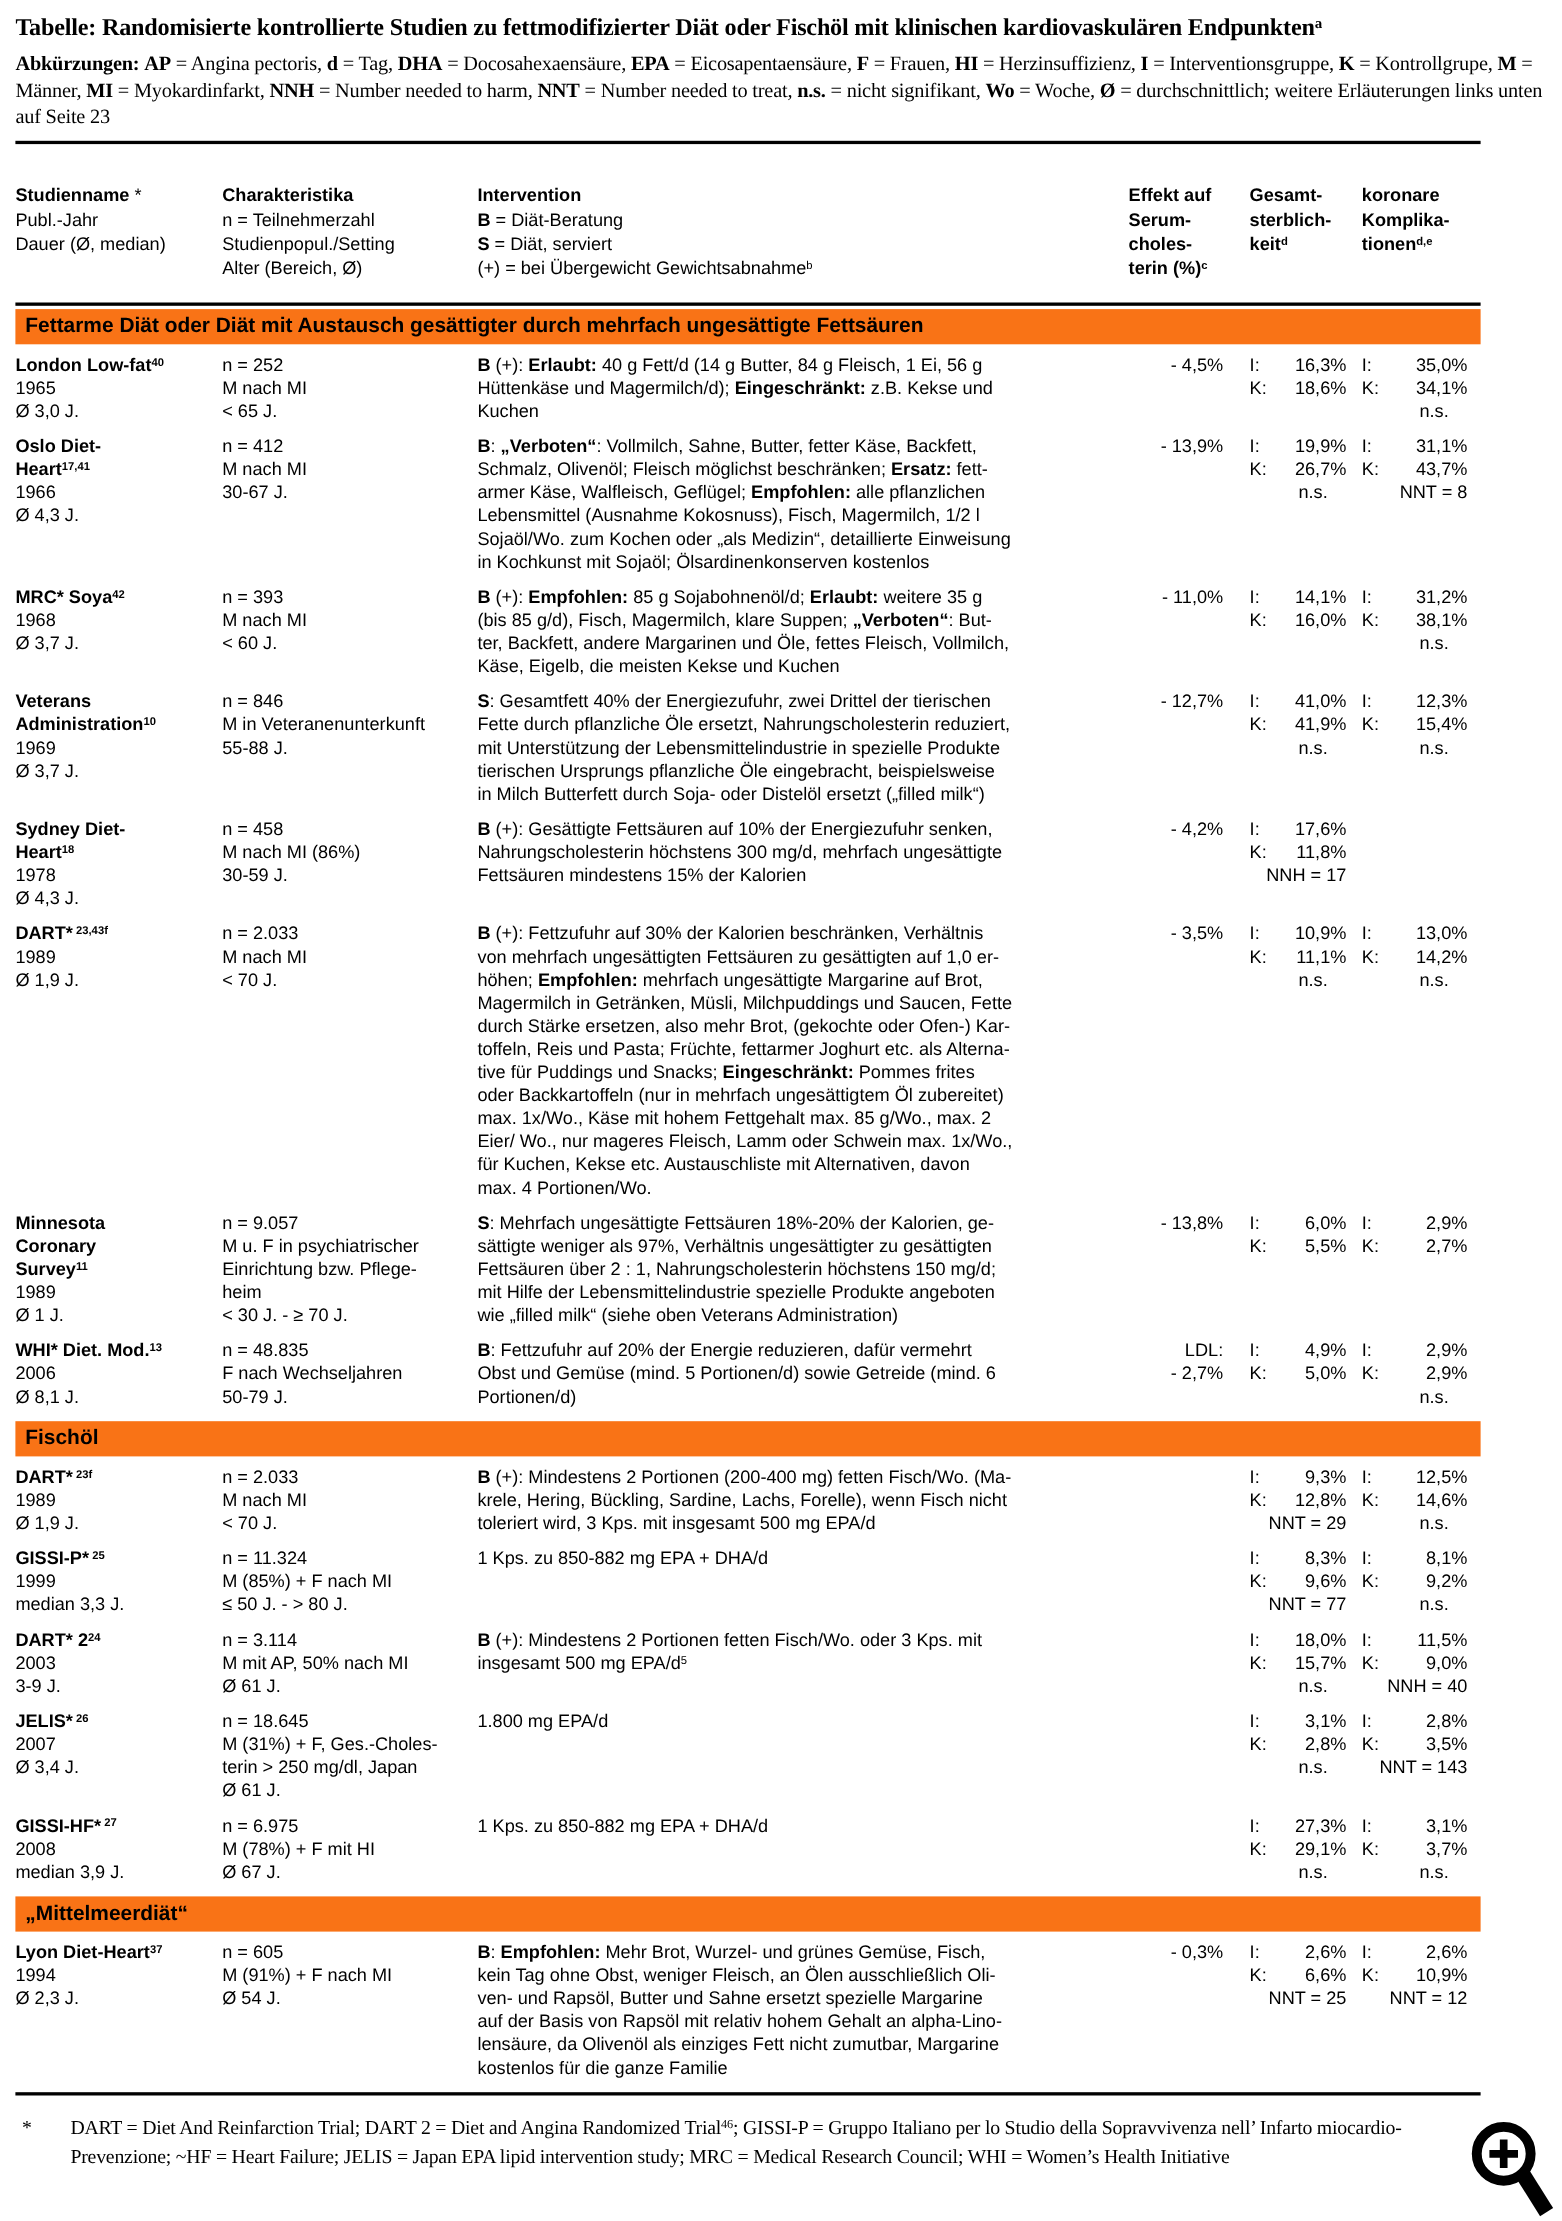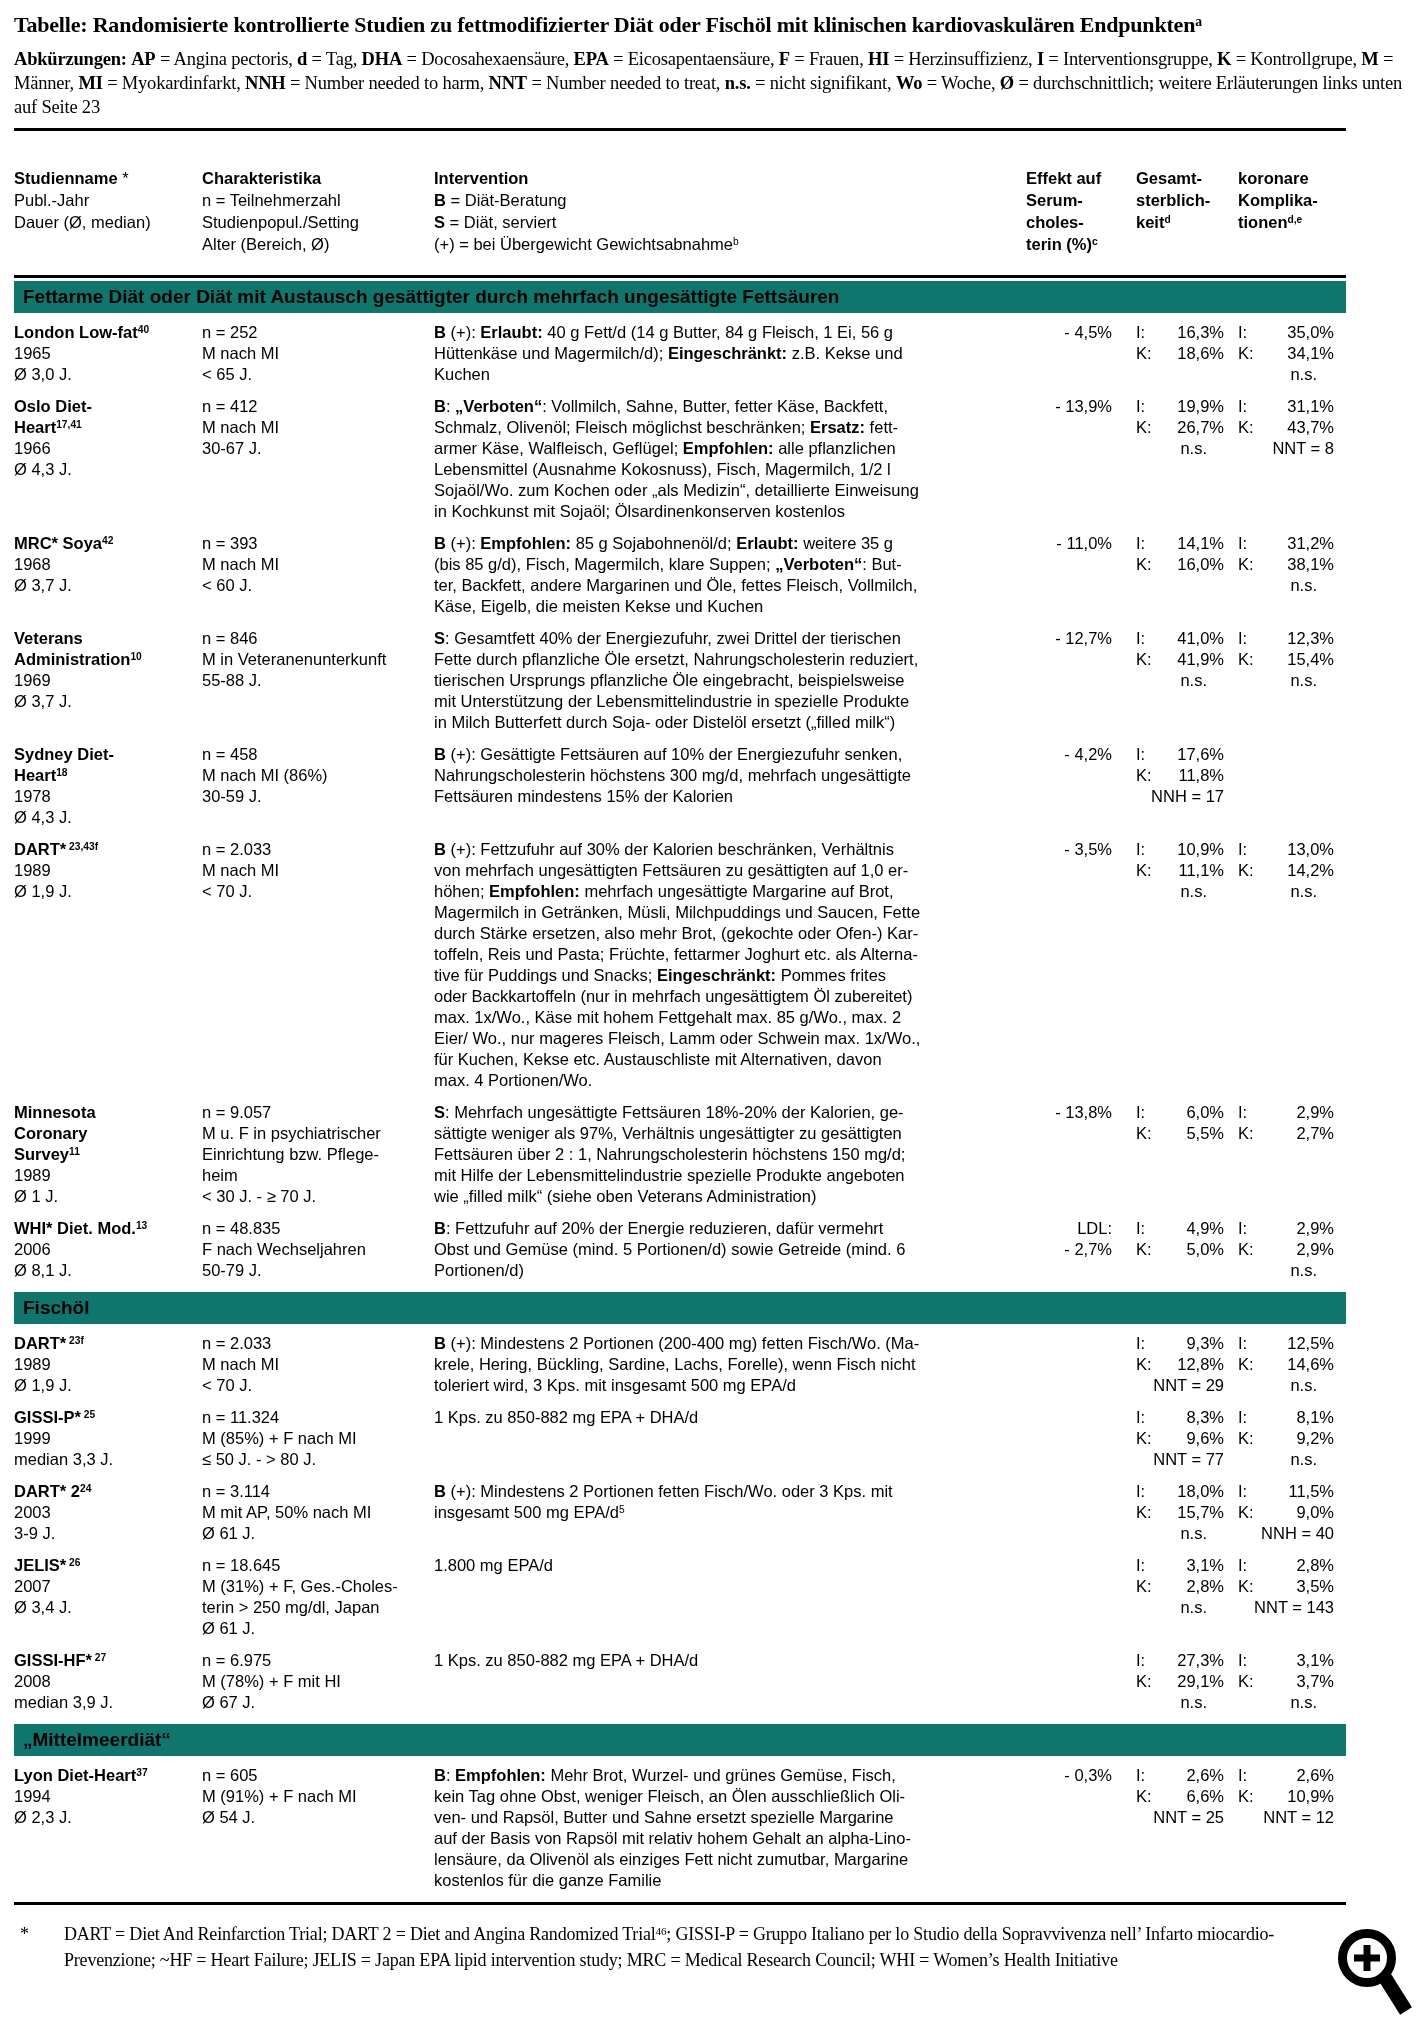--- a/index.html
+++ b/index.html
@@ -14,21 +14,21 @@
   .rule-top{margin-top:9px;}
   sup{font-size:.62em;line-height:0;vertical-align:.45em;}
   
   .thead,.trow{display:grid;grid-template-columns:188px 232px 582px 106px 102px 110px;width:1320px;}
   .thead{padding:12px 0 20px 0;font-size:16.5px;line-height:22px;margin-top:24px;}
   .hline{white-space:nowrap;}
   .hcell.c3,.hcell.c4,.hcell.c5{font-weight:bold;}
   .hcell.c3{padding-left:10px;}
   .hcell.c4{padding-left:14px;}
   .hcell.c5{padding-left:14px;}
-  .band{background:#0f766e;font-weight:bold;font-size:19px;line-height:23px;padding:4px 9px 5px 9px;width:1314px;margin:3px 0 9px 0;}
+  .band{background:#f97316;font-weight:bold;font-size:19px;line-height:23px;padding:4px 9px 5px 9px;width:1314px;margin:3px 0 9px 0;}
   .trow{margin-bottom:11px;font-size:16.5px;line-height:21px;}
   .tline{white-space:nowrap;}
   .tcell{min-height:21px;}
   .interv-cell{padding-right:10px;}
   .chol-cell{text-align:right;padding-right:10px;}
   .mort-cell,.cor-cell{padding-left:14px;}
   .ikline{display:flex;justify-content:space-between;white-space:nowrap;}
   .nline{text-align:right;padding-right:17px;white-space:nowrap;}
   .nline.nn{text-align:right;padding-right:0;}
   
@@ -219,22 +219,22 @@
           <div class="tline">Ø 3,7 J.</div>
         </div>
         <div class="tcell chars-cell">
           <div class="tline">n = 846</div>
           <div class="tline">M in Veteranenunterkunft</div>
           <div class="tline">55-88 J.</div>
         </div>
         <div class="tcell interv-cell">
           <div class="tline"><b>S</b>: Gesamtfett 40% der Energiezufuhr, zwei Drittel der tierischen</div>
           <div class="tline">Fette durch pflanzliche Öle ersetzt, Nahrungscholesterin reduziert,</div>
+          <div class="tline">mit Unterstützung der Lebensmittelindustrie in spezielle Produkte</div>
           <div class="tline">tierischen Ursprungs pflanzliche Öle eingebracht, beispielsweise</div>
-          <div class="tline">mit Unterstützung der Lebensmittelindustrie in spezielle Produkte</div>
           <div class="tline">in Milch Butterfett durch Soja- oder Distelöl ersetzt („filled milk“)</div>
         </div>
         <div class="tcell chol-cell">
           <div class="tline">- 12,7%</div>
         </div>
         <div class="tcell mort-cell">
           <div class="ikline">
             <span>I:</span>
             <span>41,0%</span>
           </div>

